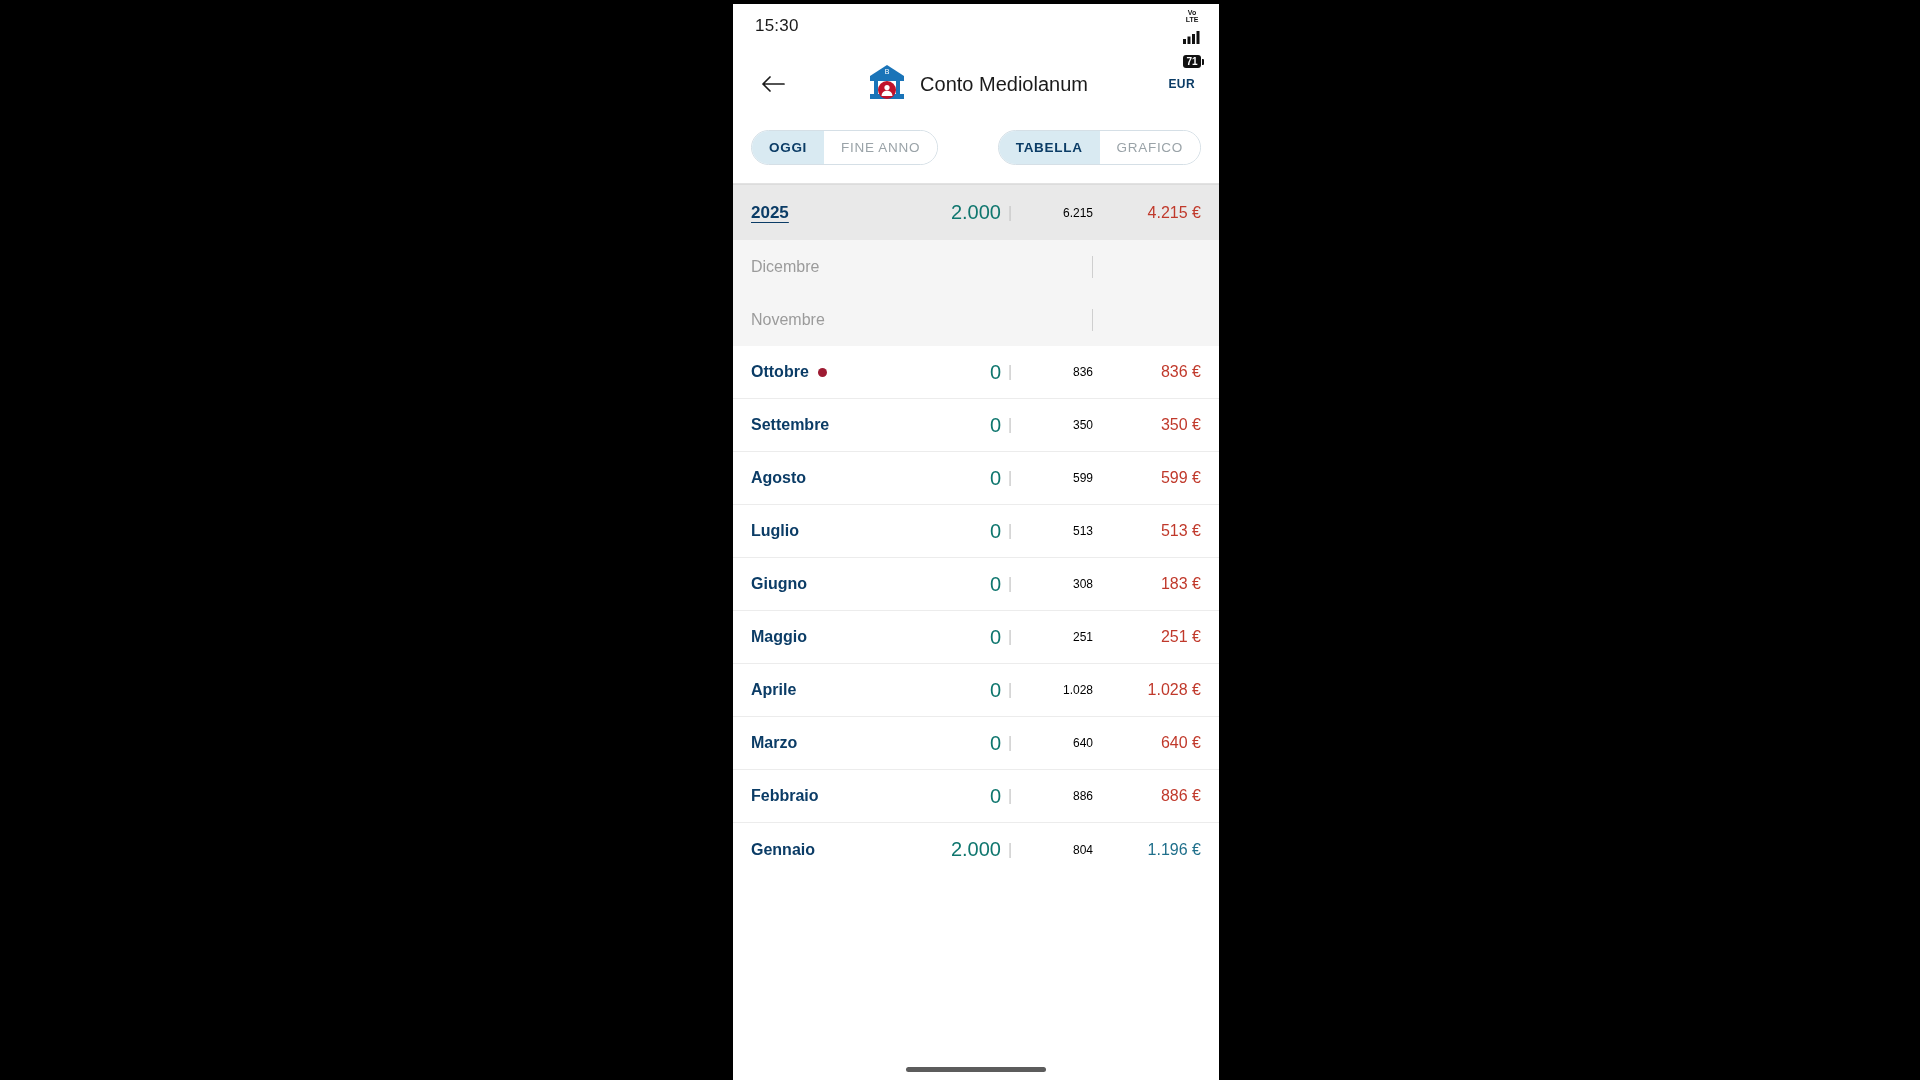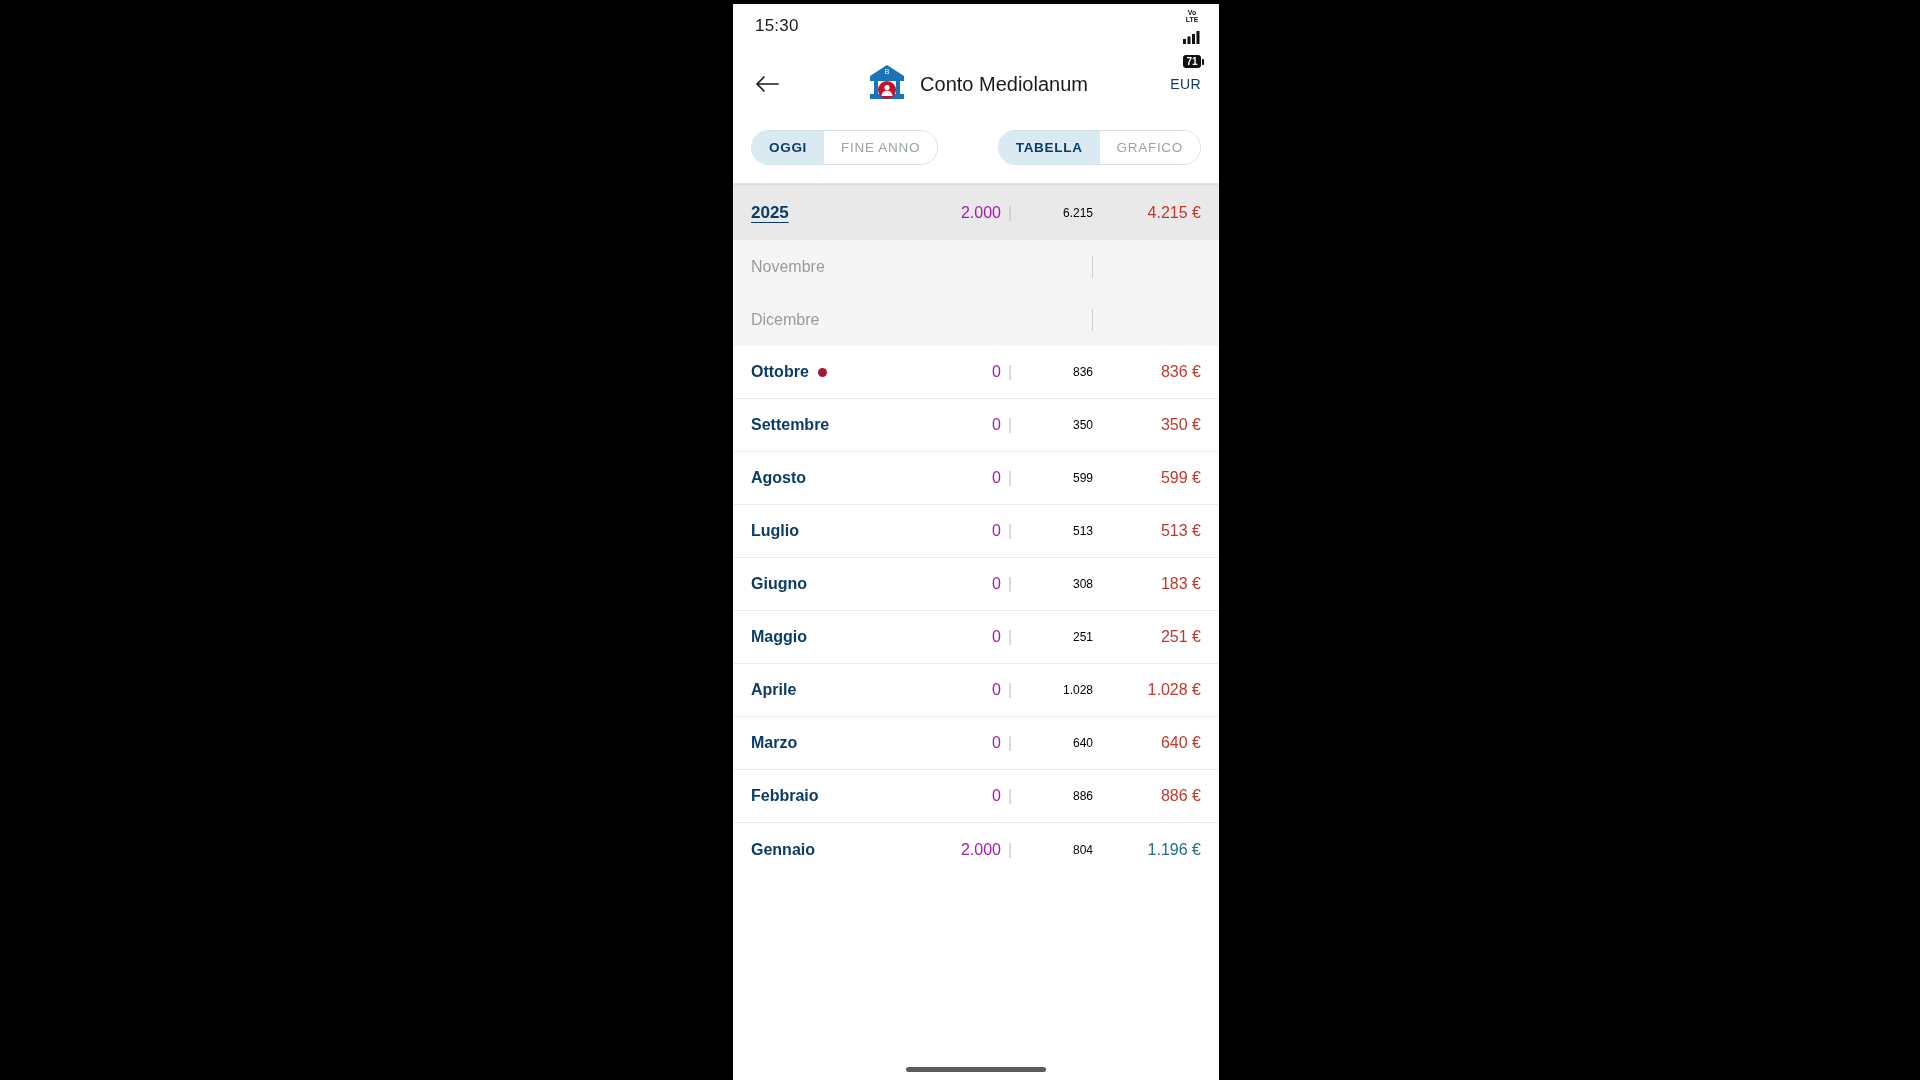--- a/index.html
+++ b/index.html
@@ -67,21 +67,21 @@
     width: 2px;
     height: 6px;
     background: #111;
     border-radius: 0 1px 1px 0;
   }
   
   .appbar {
     height: 72px;
     display: flex;
     align-items: center;
-    padding: 0 14px;
+    padding: 0 20px;
     box-sizing: border-box;
     position: relative;
   }
   .back-btn {
     width: 40px;
     height: 40px;
     display: flex;
     align-items: center;
     justify-content: center;
     cursor: pointer;
@@ -100,23 +100,23 @@
     width: 46px;
     height: 46px;
     position: relative;
   }
   .app-title {
     font-size: 20px;
     color: #1b1b1b;
   }
   .currency {
     margin-left: auto;
-    font-size: 14px;
+    font-size: 12px;
     color: #0b3c66;
-    font-weight: normal;
+    font-weight: bold;
     letter-spacing: .4px;
     z-index: 2;
     padding-right: 4px;
     cursor: pointer;
   }
   
   .toggles {
     display: flex;
     align-items: center;
     justify-content: space-between;
@@ -162,22 +162,22 @@
     flex: 1;
     font-size: 17px;
     color: #0b3c66;
     font-weight: bold;
     text-decoration: underline;
     text-underline-offset: 4px;
   }
   .col-in {
     width: 86px;
     text-align: right;
-    font-size: 16px;
-    color: #a21caf;
+    font-size: 20px;
+    color: #0f766e;
   }
   .col-sep {
     width: 18px;
     text-align: center;
     color: #c9c9c9;
     font-size: 16px;
   }
   .col-out {
     width: 74px;
     text-align: right;
@@ -315,29 +315,29 @@
     <div class="year-row">
       <span class="year-label">2025</span>
       <span class="col-in">2.000</span>
       <span class="col-sep">|</span>
       <span class="col-out">6.215</span>
       <span class="col-tot">4.215 €</span>
     </div>
 
     <div class="empty-block">
       <div class="month-row faded" style="border-bottom:none;">
+        <span class="month-label">Dicembre</span>
+        <span class="bar-sep"></span>
+        <span class="col-tot"></span>
+      </div>
+      <div class="month-row faded" style="border-bottom:none;">
         <span class="month-label">Novembre</span>
         <span class="bar-sep"></span>
         <span class="col-tot"></span>
       </div>
-      <div class="month-row faded" style="border-bottom:none;">
-        <span class="month-label">Dicembre</span>
-        <span class="bar-sep"></span>
-        <span class="col-tot"></span>
-      </div>
     </div>
 
     <div class="month-row">
       <span class="month-label">
         <span>Ottobre</span>
         <span class="dot"></span>
       </span>
       <span class="col-in">0</span>
       <span class="col-sep">|</span>
       <span class="col-out">836</span>

